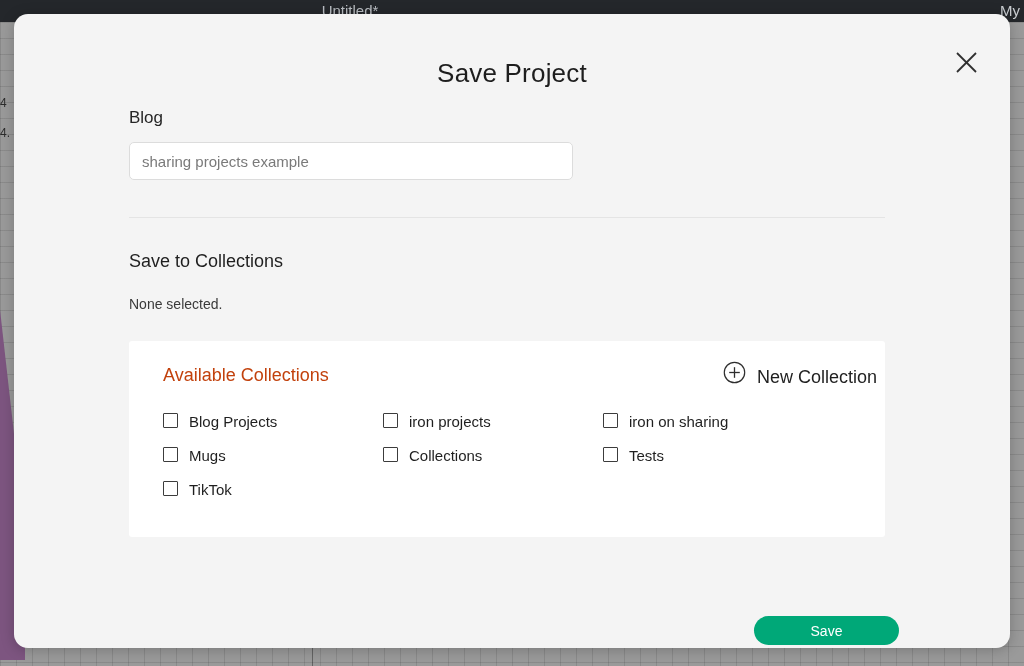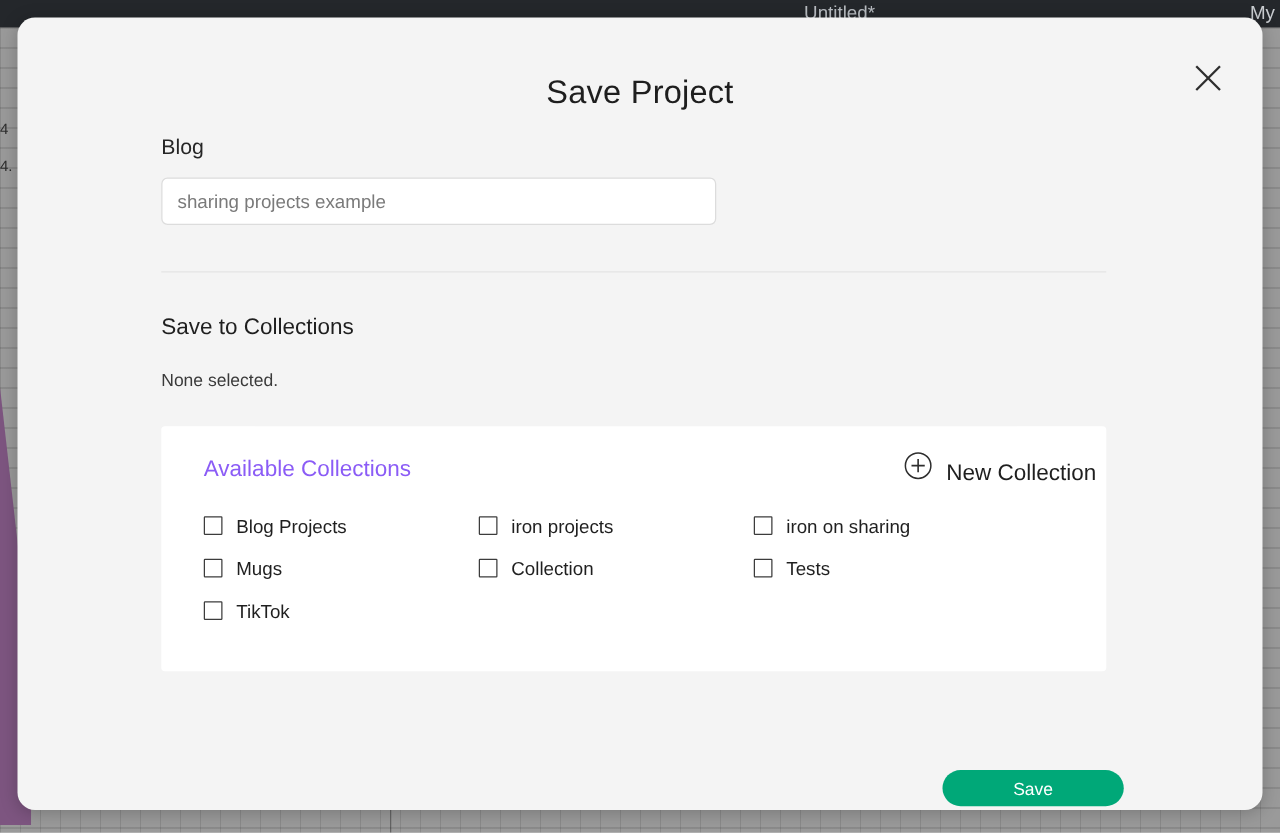--- a/index.html
+++ b/index.html
@@ -29,21 +29,21 @@
     height: 22px;
     background: #24272b;
     color: #c9ccd0;
     font-size: 14px;
     line-height: 22px;
   }
   #app-doc-title {
     position: absolute;
     left: 0; top: 0;
     width: 700px;
-    text-align: right;
+    text-align: center;
     color: #b9bdc2;
     font-size: 15px;
     line-height: 21px;
   }
   #app-menu-right {
     position: absolute;
     right: 4px; top: 0;
     color: #c9ccd0;
     font-size: 15px;
     line-height: 21px;
@@ -168,21 +168,21 @@
     height: 196px;
     background: #ffffff;
     border-radius: 3px;
     position: relative;
   }
   #available-heading {
     position: absolute;
     left: 34px;
     top: 24px;
     font-size: 18px;
-    color: #8b5cf6;
+    color: #c2410c;
     text-align: right;
   }
   #new-collection-button {
     position: absolute;
     right: 8px;
     top: 20px;
     display: flex;
     align-items: flex-end;
     gap: 11px;
     cursor: pointer;
@@ -304,21 +304,21 @@
         <div class="collection-item">
           <span class="checkbox"></span>
           <span class="collection-label">iron on sharing</span>
         </div>
         <div class="collection-item">
           <span class="checkbox"></span>
           <span class="collection-label">Mugs</span>
         </div>
         <div class="collection-item">
           <span class="checkbox"></span>
-          <span class="collection-label">Collection</span>
+          <span class="collection-label">Collections</span>
         </div>
         <div class="collection-item">
           <span class="checkbox"></span>
           <span class="collection-label">Tests</span>
         </div>
         <div class="collection-item">
           <span class="checkbox"></span>
           <span class="collection-label">TikTok</span>
         </div>
       </div>

